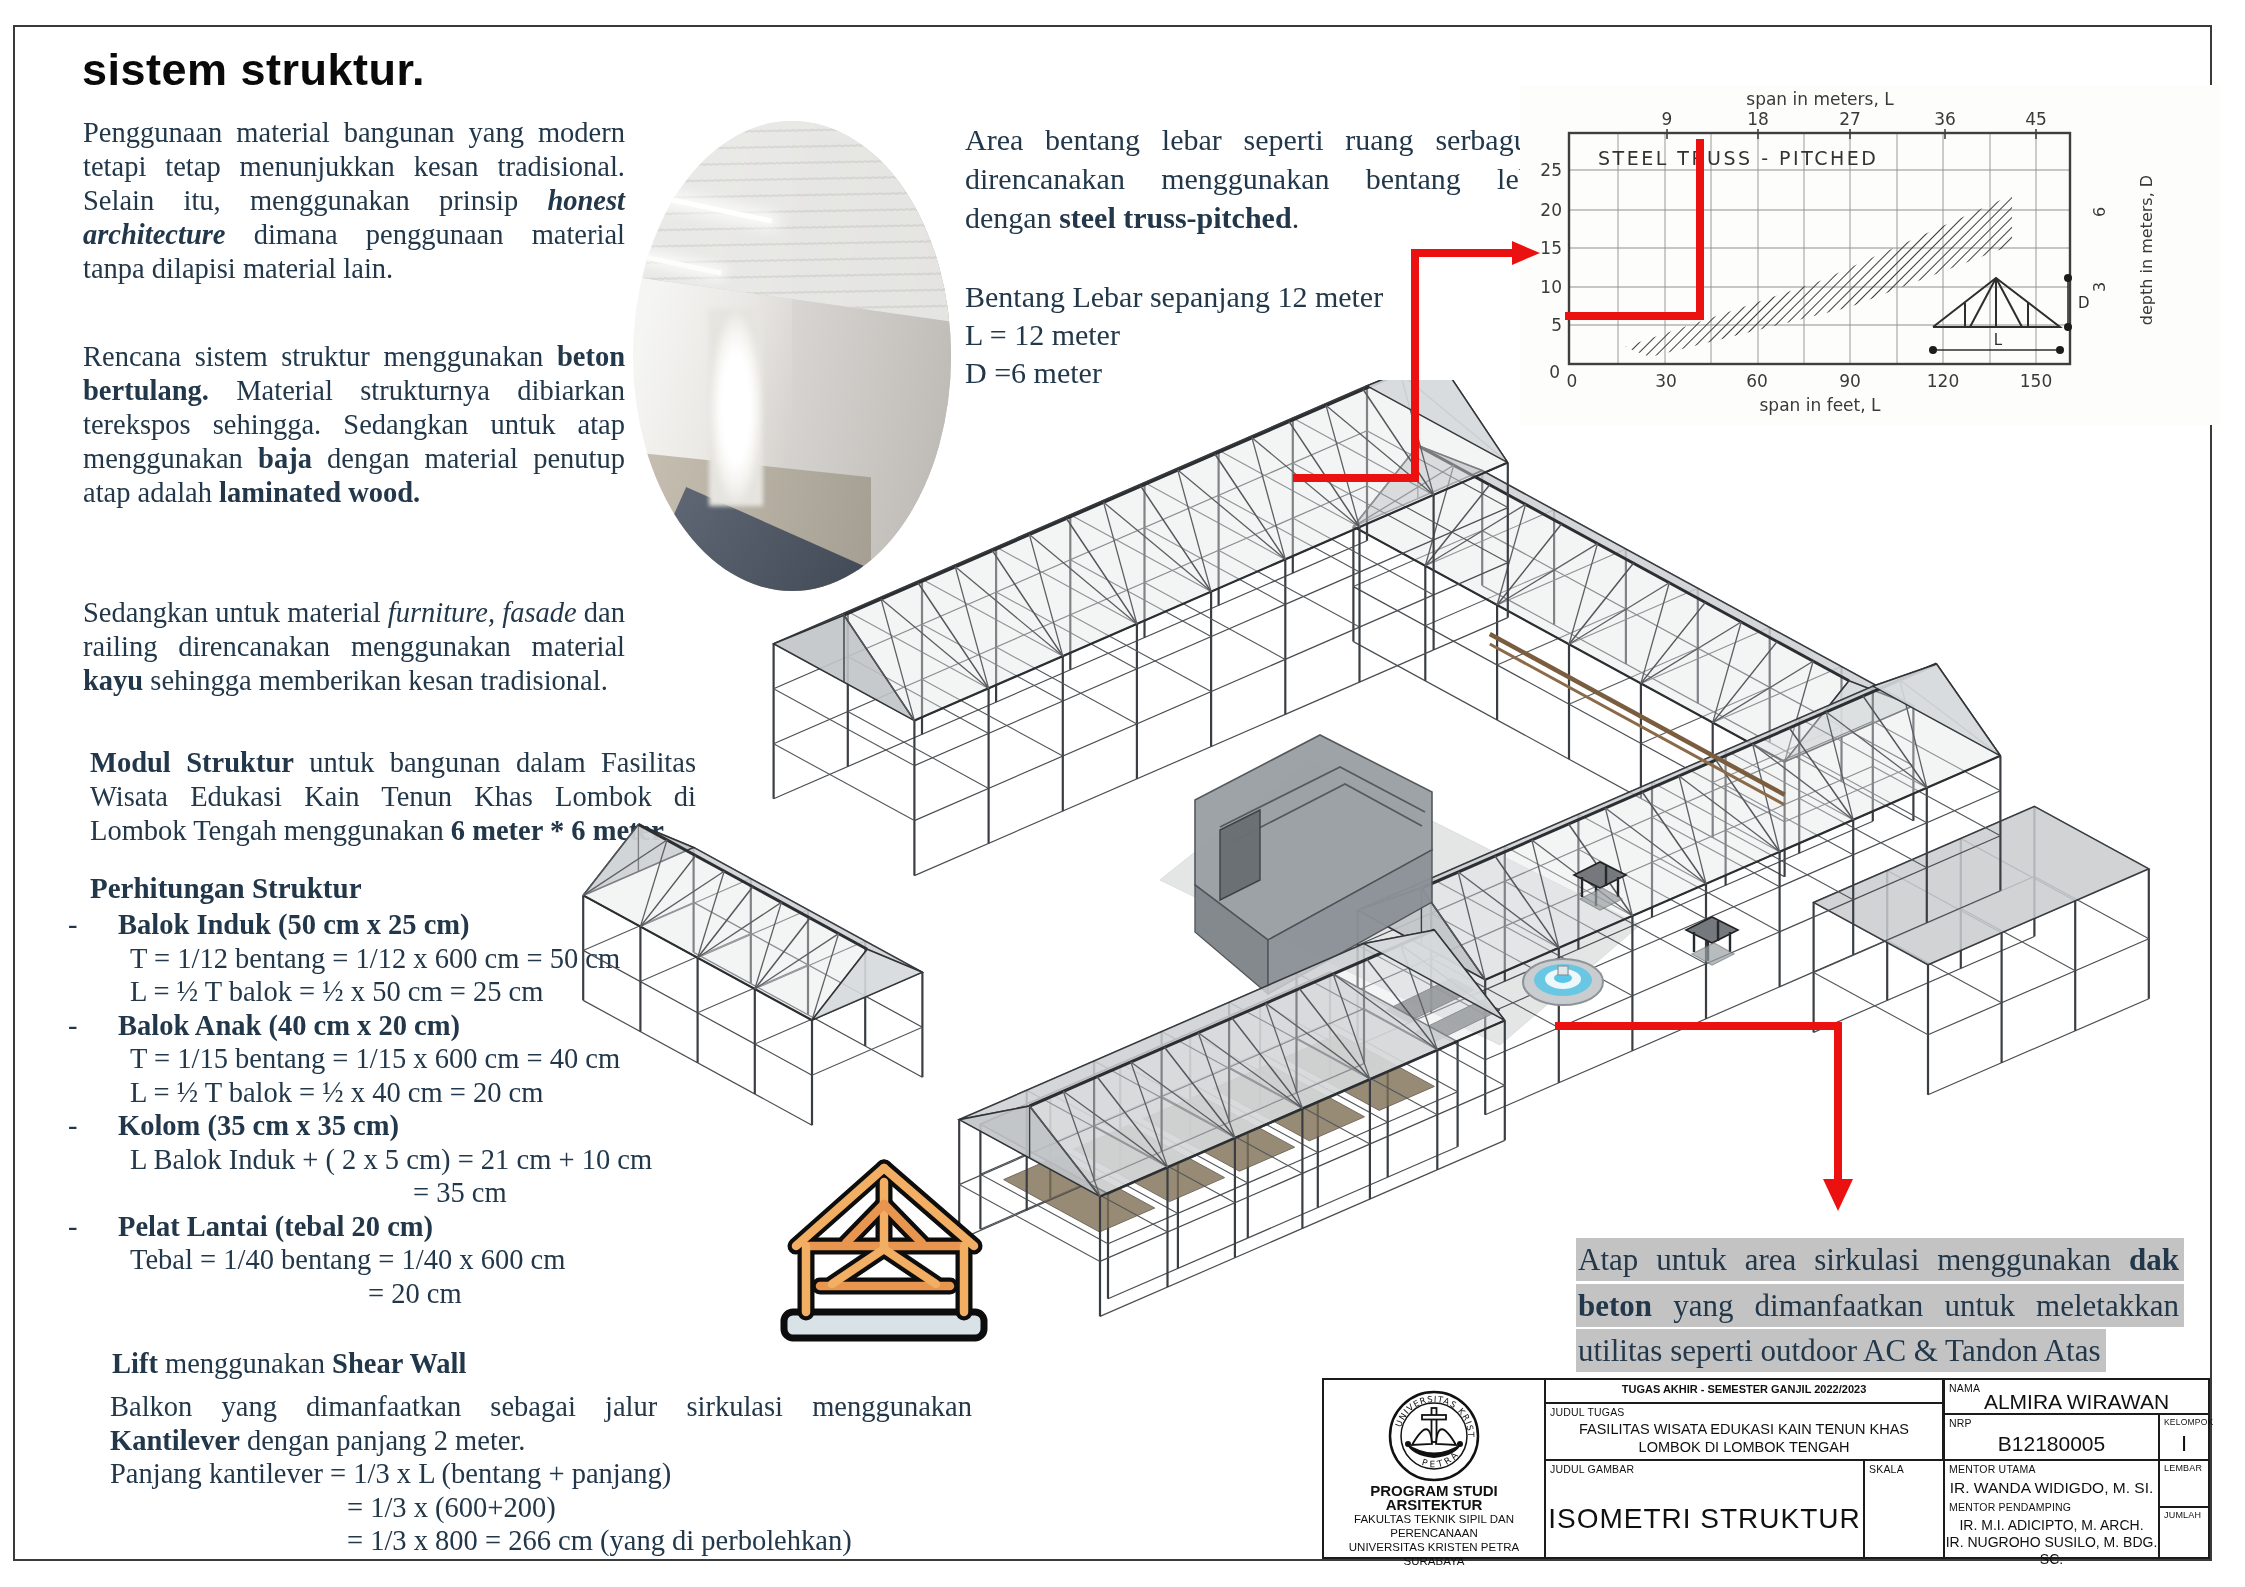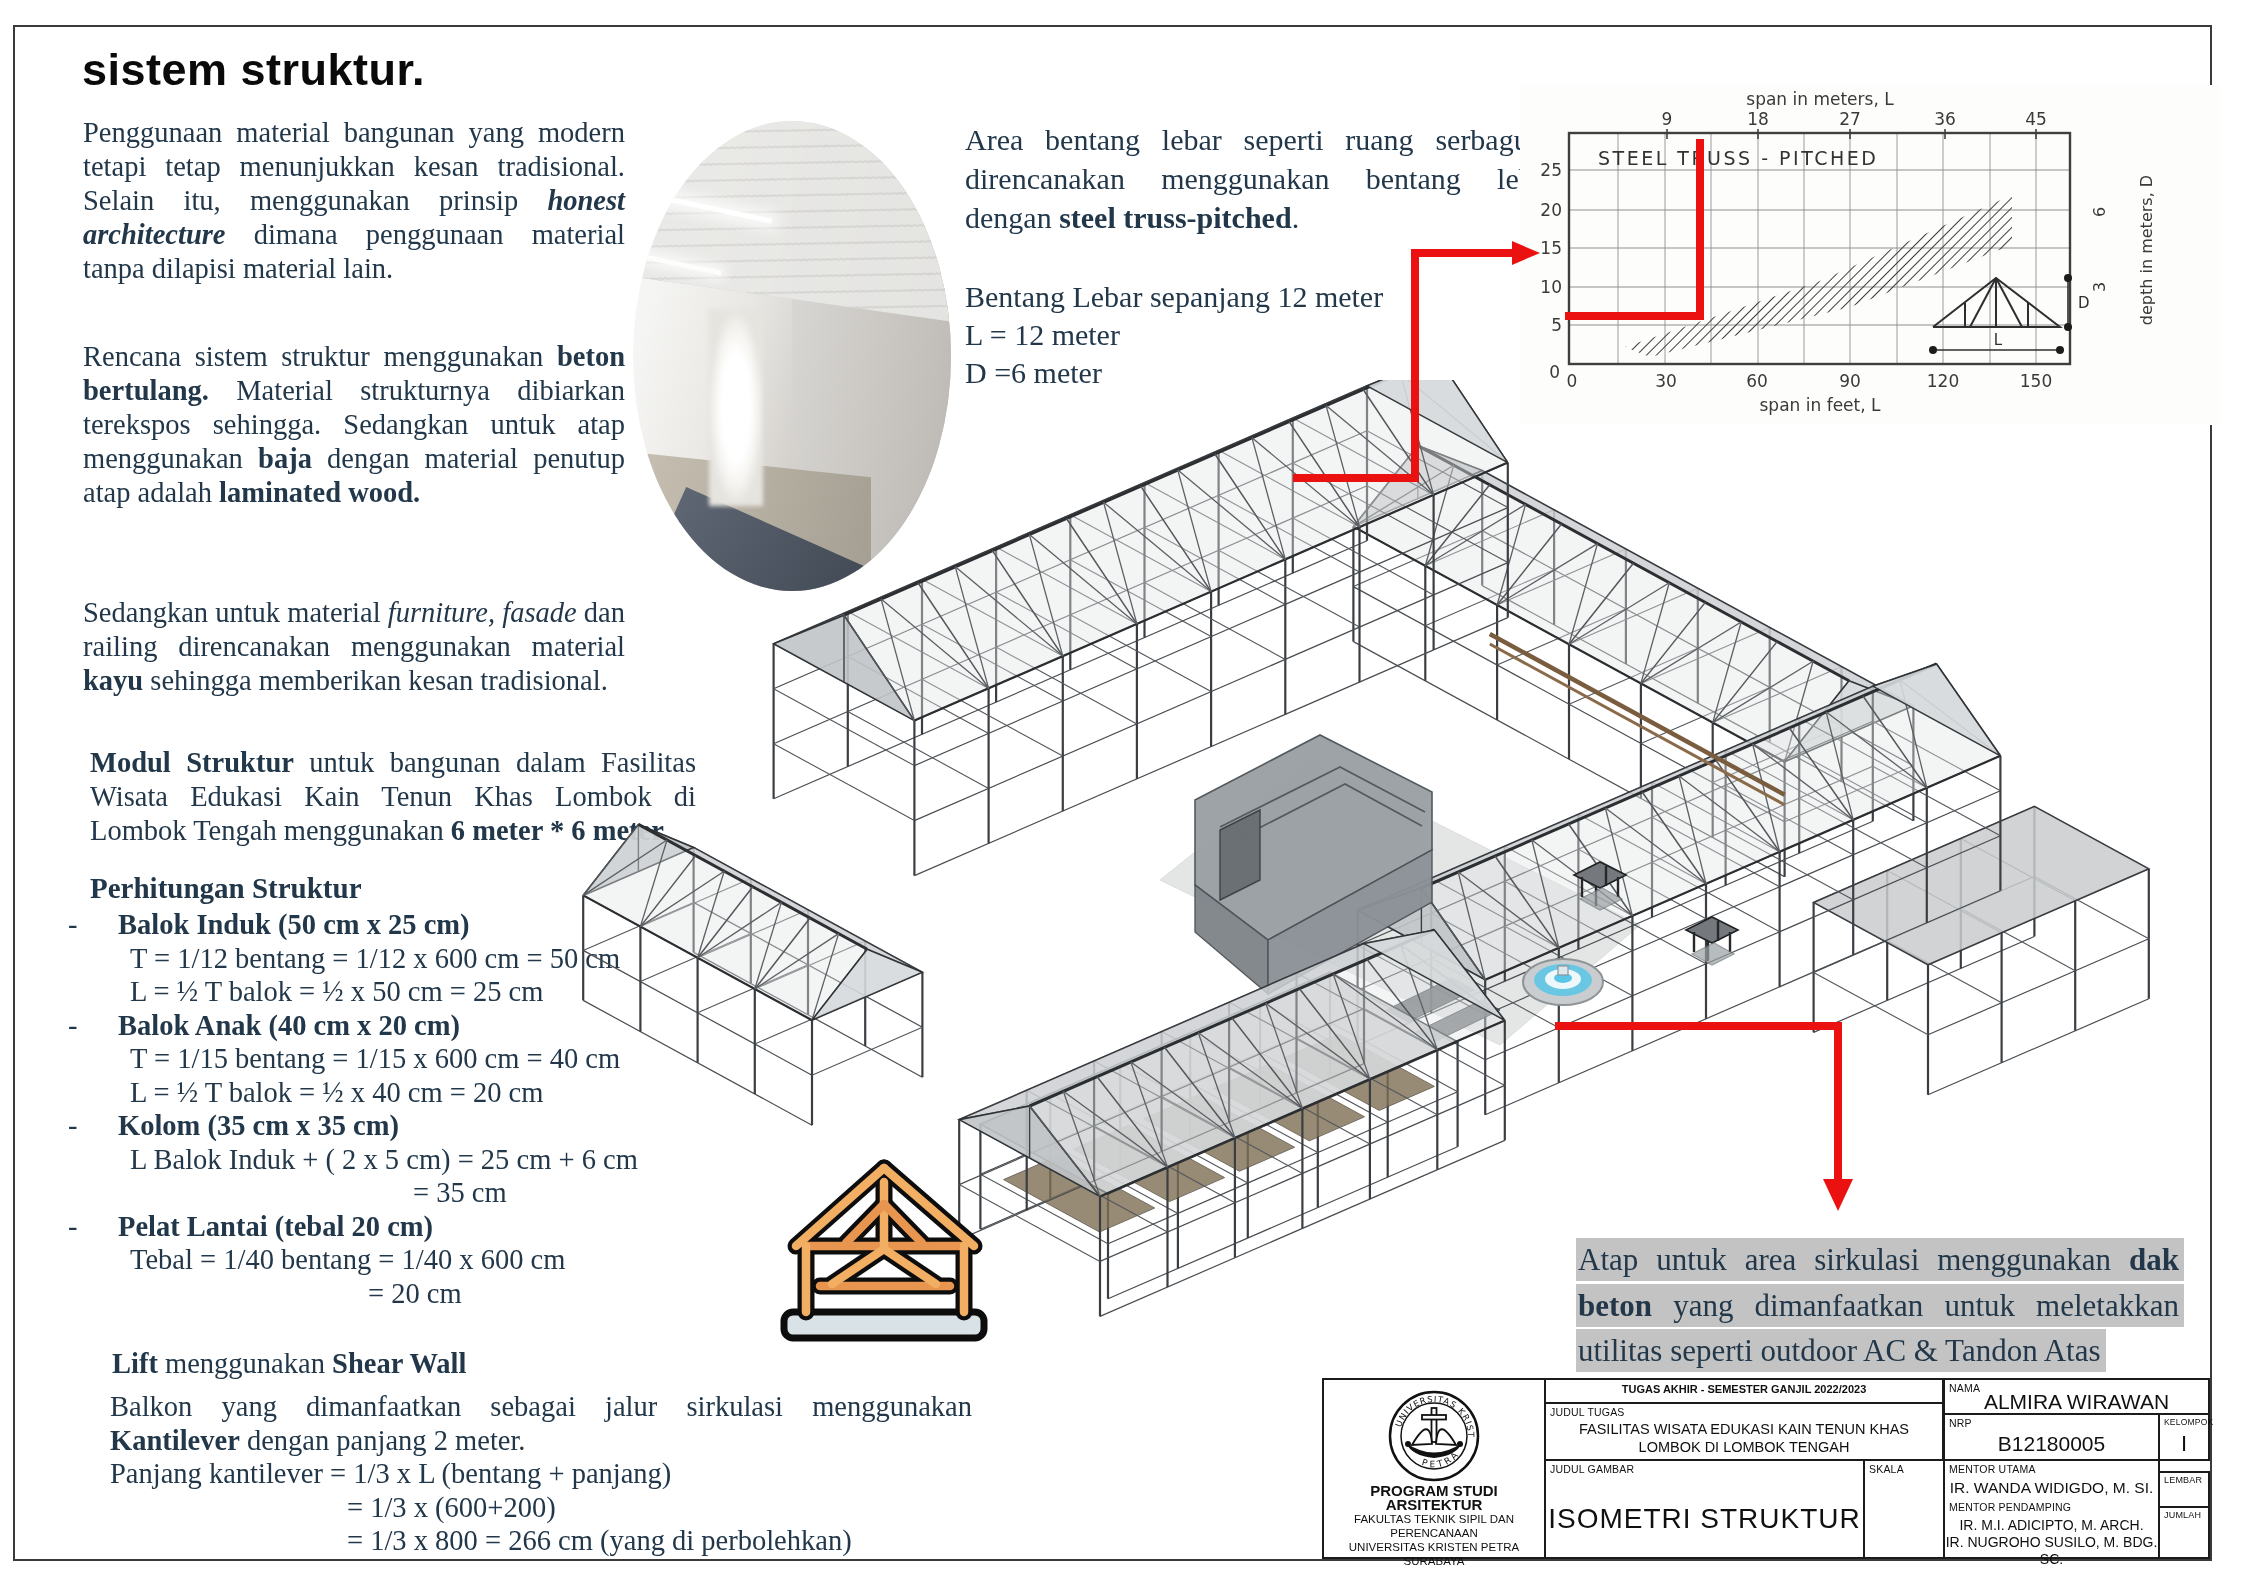--- a/index.html
+++ b/index.html
@@ -80,21 +80,21 @@
       <div class="calc-item">
         <span class="dash">-</span>
         <span class="head">Balok Anak (40 cm x 20 cm)</span>
       </div>
       <div class="calc-line i1">T = 1/15 bentang = 1/15 x 600 cm = 40 cm</div>
       <div class="calc-line i1">L = ½ T balok = ½ x 40 cm = 20 cm</div>
       <div class="calc-item">
         <span class="dash">-</span>
         <span class="head">Kolom (35 cm x 35 cm)</span>
       </div>
-      <div class="calc-line i1">L Balok Induk + ( 2 x 5 cm) = 25 cm + 6 cm</div>
+      <div class="calc-line i1">L Balok Induk + ( 2 x 5 cm) = 21 cm + 10 cm</div>
       <div class="calc-line i2">= 35 cm</div>
       <div class="calc-item">
         <span class="dash">-</span>
         <span class="head">Pelat Lantai (tebal 20 cm)</span>
       </div>
       <div class="calc-line i1">Tebal = 1/40 bentang = 1/40 x 600 cm</div>
       <div class="calc-line i2b">= 20 cm</div>
     </div>
 
   <div class="abs" id="lift-line"><b>Lift</b> menggunakan <b>Shear Wall</b></div>
@@ -690,21 +690,21 @@
   </div>
   <div class="abs tb" style="left:1943px;top:1459px;width:217px;height:100px;padding-left:36px;">
     <div class="lab">MENTOR UTAMA</div>
     <div class="val" style="top:18px;font-size:15.5px;">IR. WANDA WIDIGDO,  M. SI.</div>
     <div class="lab" style="top:40px;">MENTOR PENDAMPING</div>
     <div class="val" id="mentor-lines" style="top:56px;font-size:14px;line-height:17px;">
         <div>IR. M.I. ADICIPTO, M. ARCH.</div>
         <div>IR. NUGROHO SUSILO, M. BDG. SC.</div>
       </div>
   </div>
-  <div class="abs tb" style="left:2158px;top:1459px;width:52px;height:49px;margin-top:12px;">
+  <div class="abs tb" style="left:2158px;top:1459px;width:52px;height:49px;">
     <div class="lab" style="font-size:9px;">LEMBAR</div>
   </div>
   <div class="abs tb" style="left:2158px;top:1506px;width:52px;height:53px;">
     <div class="lab" style="font-size:9px;">JUMLAH</div>
   </div>
 
   <svg class="abs" id="overlay" style="left:0;top:0;pointer-events:none;" width="2245" height="1587" viewBox="0 0 2245 1587">
       <polyline points="1293,478 1415,478 1415,253 1514,253" fill="none" stroke="#ec1111" stroke-width="8"></polyline>
       <polygon points="1512,241 1512,265 1540,253" fill="#ec1111"></polygon>
       <polyline points="1565,316 1700,316 1700,139" fill="none" stroke="#ec1111" stroke-width="8"></polyline>

